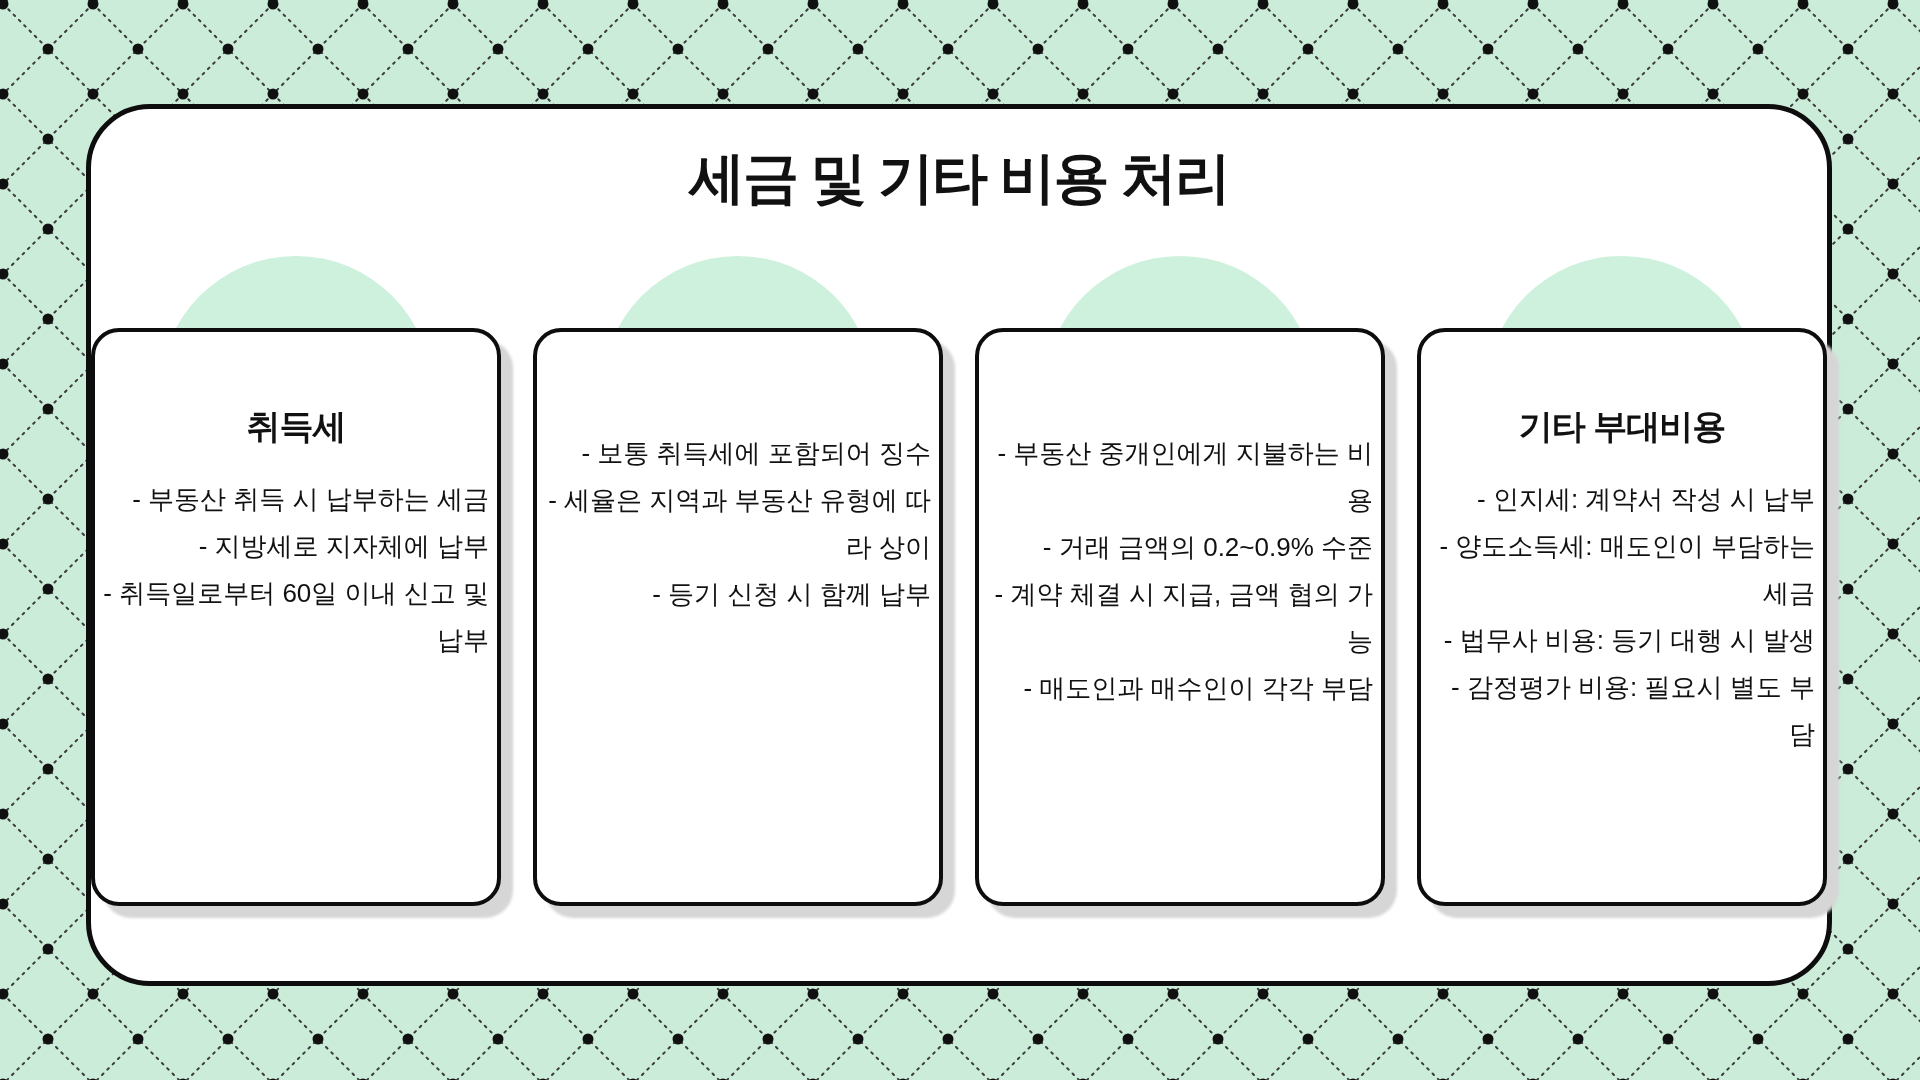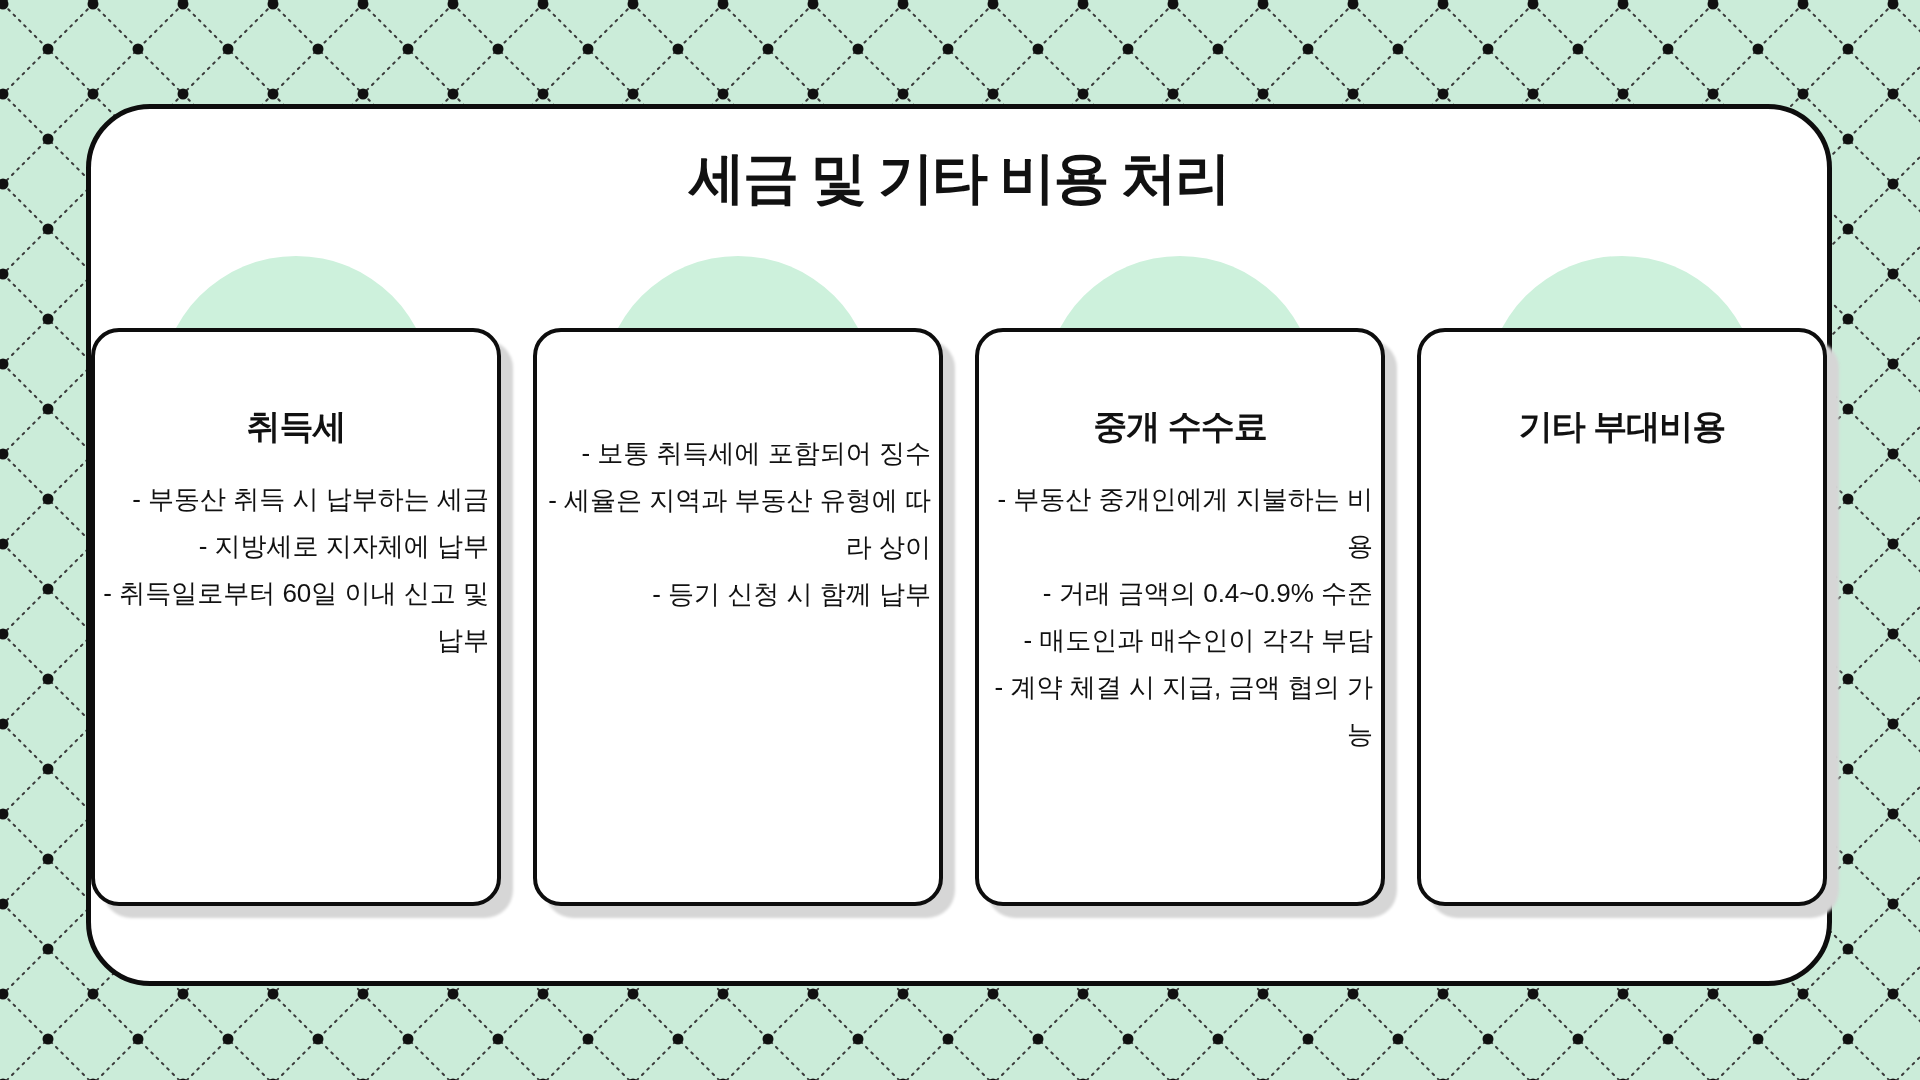--- a/index.html
+++ b/index.html
@@ -113,31 +113,36 @@
           <p>- 보통 취득세에 포함되어 징수</p>
           <p>- 세율은 지역과 부동산 유형에 따라 상이</p>
           <p>- 등기 신청 시 함께 납부</p>
         </div>
       </div>
     </div>
 
     <div class="card-wrap">
       <div class="semicircle"></div>
       <div class="card">
-        <h2 class="card-heading">중개 수수료</h2>
         <div class="card-bullets">
           <p>- 부동산 중개인에게 지불하는 비용</p>
-          <p>- 거래 금액의 0.4~0.9% 수준</p>
+          <p>- 거래 금액의 0.2~0.9% 수준</p>
+          <p>- 계약 체결 시 지급, 금액 협의 가능</p>
           <p>- 매도인과 매수인이 각각 부담</p>
-          <p>- 계약 체결 시 지급, 금액 협의 가능</p>
         </div>
       </div>
     </div>
 
     <div class="card-wrap">
       <div class="semicircle"></div>
       <div class="card">
         <h2 class="card-heading">기타 부대비용</h2>
+        <div class="card-bullets">
+          <p>- 인지세: 계약서 작성 시 납부</p>
+          <p>- 양도소득세: 매도인이 부담하는 세금</p>
+          <p>- 법무사 비용: 등기 대행 시 발생</p>
+          <p>- 감정평가 비용: 필요시 별도 부담</p>
+        </div>
       </div>
     </div>
 
   </div>
 </div>
 
 </body></html>

